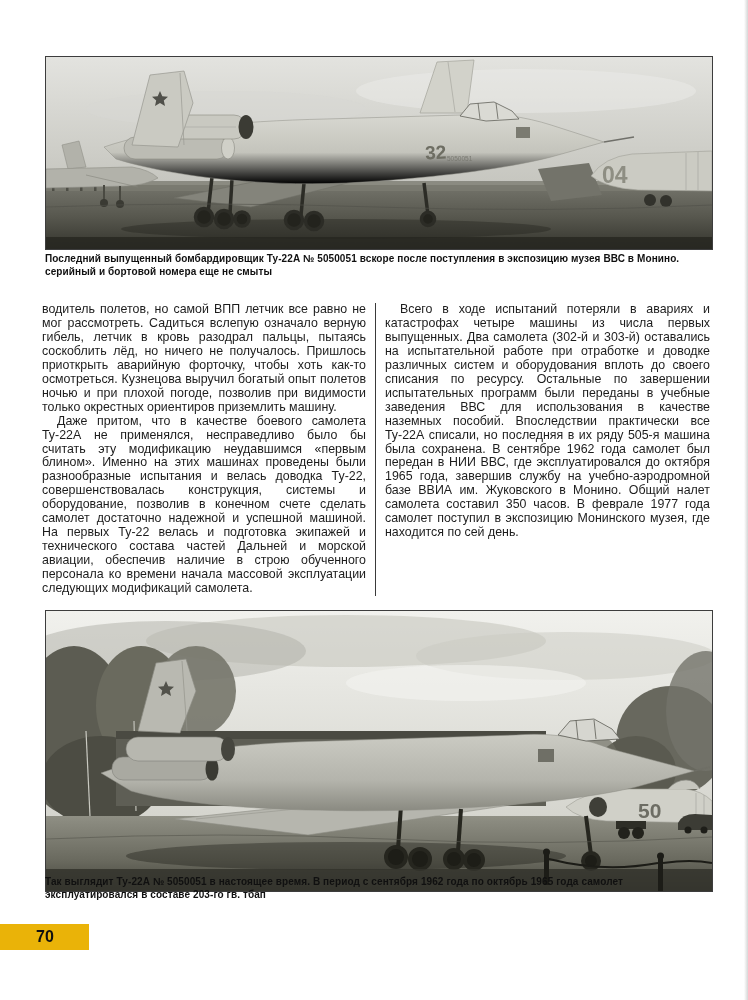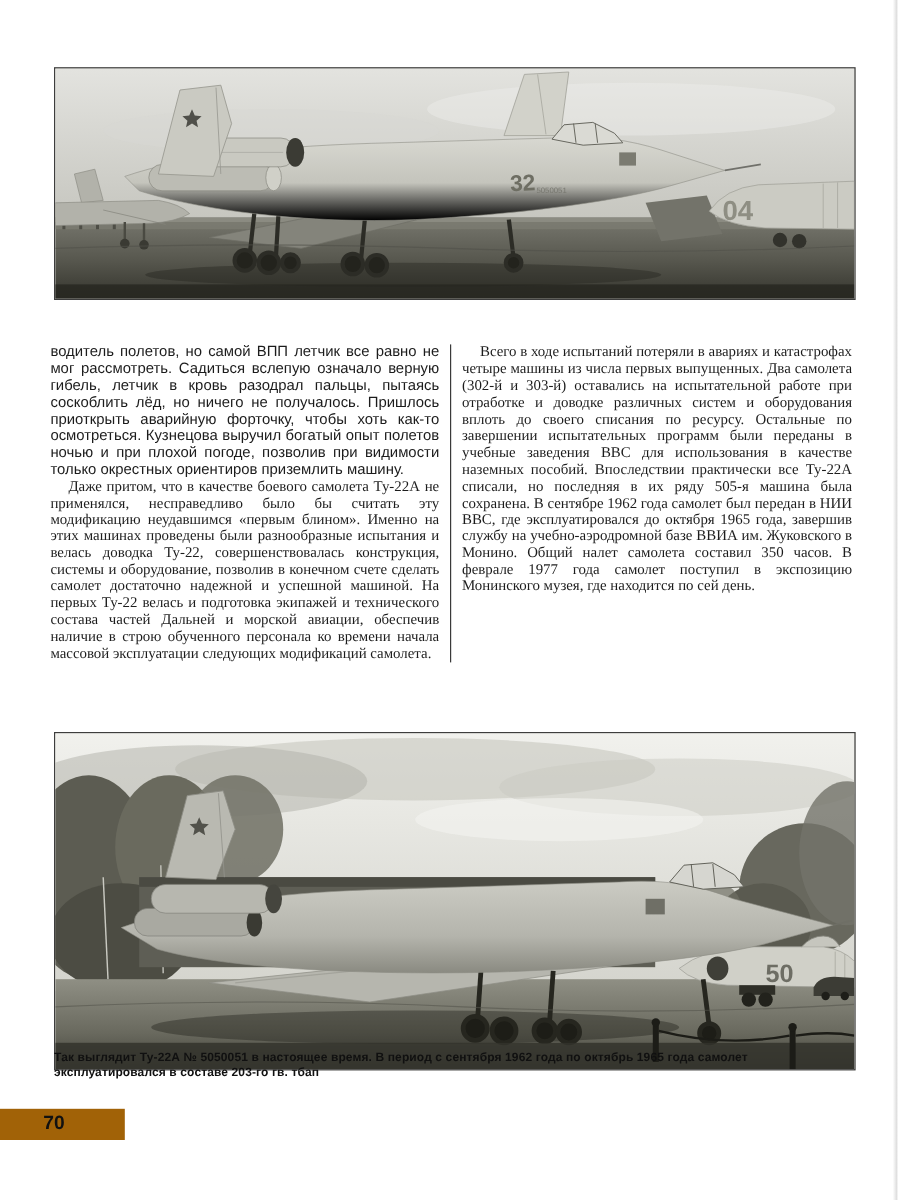--- a/index.html
+++ b/index.html
@@ -21,32 +21,32 @@
   .photo svg{display:block;width:100%;height:100%;}
   svg text{font-family:"Liberation Sans",sans-serif;}
   .caption{
     position:absolute;left:45px;width:668px;margin:0;
     font-size:10px;line-height:12.5px;font-weight:bold;color:#101010;
     letter-spacing:0.1px;
   }
   .caption-top{top:253px;}
   .caption-bottom{top:876px;}
   .columns{
-    position:absolute;left:42px;top:287px;width:670px;
+    position:absolute;left:42px;top:303px;width:670px;
     display:grid;grid-template-columns:324px 1px 325px;column-gap:9px;
   }
   .col-divider{background:#3a3a3a;width:1px;}
   .col p{
     margin:0;font-size:12.4px;line-height:13.95px;text-align:justify;
     color:#1c1c1c;
   }
-  .col p.indent{text-indent:15px;font-family:Liberation Serif, serif;}
+  .col p.indent{text-indent:15px;}
   .folio{
-    position:absolute;left:0;top:924px;width:104px;height:26px;
-    background:#a16207;
+    position:absolute;left:0;top:924px;width:89px;height:26px;
+    background:#eab308;
   }
   .folio span{
     display:inline-block;margin-left:36px;line-height:26px;
     font-size:16px;font-weight:bold;color:#111;
   }
 </style>
 </head>
 <body>
 
 <div class="sheet">
@@ -160,20 +160,21 @@
         <text x="379" y="102" font-size="19" font-weight="bold" fill="#6e6e63" transform="rotate(-3 388 95)">32</text>
         <text x="401" y="104" font-size="6.5" fill="#787870">5050051</text>
         <line x1="558" y1="85" x2="588" y2="80" stroke="#70706a" stroke-width="1.4"></line>
       </g>
 
       <path d="M0,150 Q160,144 330,150 T666,148" stroke="#50504a" fill="none" opacity="0.6"></path>
       <rect x="0" y="180" width="666" height="12" fill="#26261f" opacity="0.8"></rect>
     </svg>
   </figure>
 
+  <p class="caption caption-top">Последний выпущенный бомбардировщик Ту-22А № 5050051 вскоре после поступления в экспозицию музея ВВС в Монино. серийный и бортовой номера еще не смыты</p>
 
   <div class="columns">
     <div class="col">
       <p>водитель полетов, но самой ВПП летчик все равно не мог рассмотреть. Садиться вслепую означало верную гибель, летчик в кровь разодрал пальцы, пытаясь соскоблить лёд, но ничего не получалось. Пришлось приоткрыть аварийную форточку, чтобы хоть как-то осмотреться. Кузнецова выручил богатый опыт полетов ночью и при плохой погоде, позволив при видимости только окрестных ориентиров приземлить машину.</p>
       <p class="indent">Даже притом, что в качестве боевого самолета Ту-22А не применялся, несправедливо было бы считать эту модификацию неудавшимся «первым блином». Именно на этих машинах проведены были разнообразные испытания и велась доводка Ту-22, совершенствовалась конструкция, системы и оборудование, позволив в конечном счете сделать самолет достаточно надежной и успешной машиной. На первых Ту-22 велась и подготовка экипажей и технического состава частей Дальней и морской авиации, обеспечив наличие в строю обученного персонала ко времени начала массовой эксплуатации следующих модификаций самолета.</p>
     </div>
     <div class="col-divider"></div>
     <div class="col">
       <p class="indent">Всего в ходе испытаний потеряли в авариях и катастрофах четыре машины из числа первых выпущенных. Два самолета (302-й и 303-й) оставались на испытательной работе при отработке и доводке различных систем и оборудования вплоть до своего списания по ресурсу. Остальные по завершении испытательных программ были переданы в учебные заведения ВВС для использования в качестве наземных пособий. Впоследствии практически все Ту-22А списали, но последняя в их ряду 505-я машина была сохранена. В сентябре 1962 года самолет был передан в НИИ ВВС, где эксплуатировался до октября 1965 года, завершив службу на учебно-аэродромной базе ВВИА им. Жуковского в Монино. Общий налет самолета составил 350 часов. В феврале 1977 года самолет поступил в экспозицию Монинского музея, где находится по сей день.</p>
     </div>

